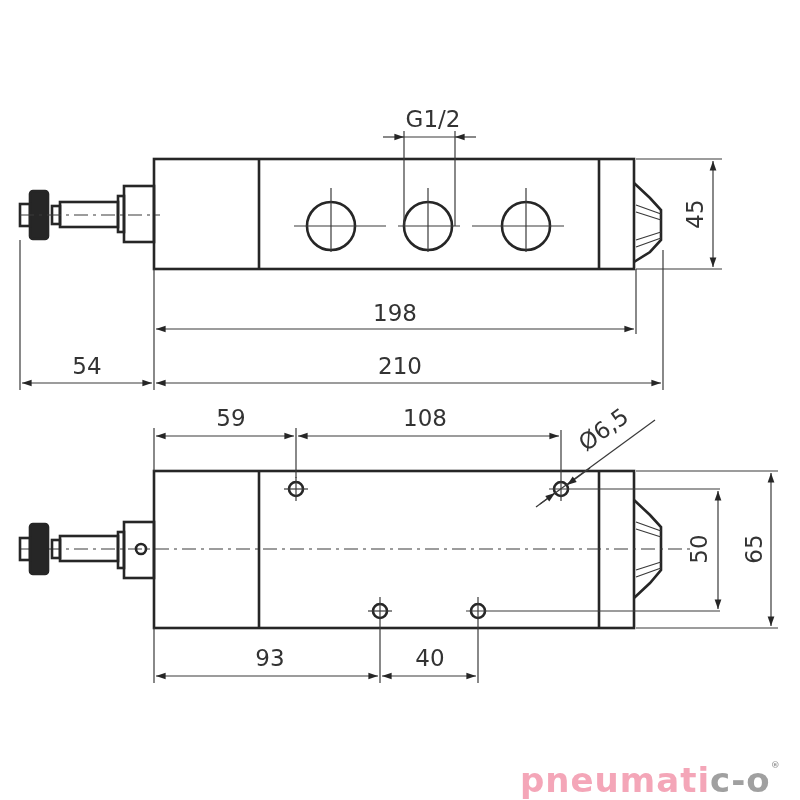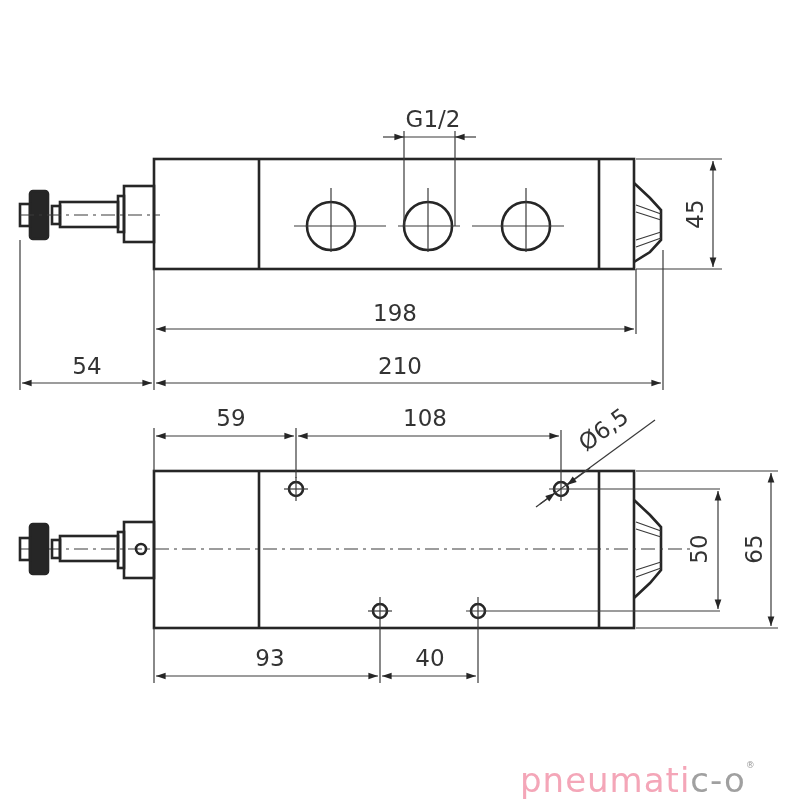--- a/index.html
+++ b/index.html
@@ -3,21 +3,21 @@
 <meta charset="utf-8">
 <style>
   html, body { margin:0; padding:0; background:#ffffff; }
   body { width:800px; height:800px; position:relative; overflow:hidden; font-family:"DejaVu Sans", sans-serif; }
   svg { position:absolute; left:0; top:0; }
   .o { stroke:#262626; stroke-width:2.6; fill:none; }
   .t { stroke:#3a3a3a; stroke-width:1.2; fill:none; }
   .c { stroke:#3a3a3a; stroke-width:1.1; fill:none; stroke-dasharray:14 5 3 5; }
   .dim { font-family:"DejaVu Sans", sans-serif; font-size:23px; fill:#333; }
   .ah { fill:#262626; }
-  #logo { position:absolute; left:520px; top:760px; font-family:"DejaVu Sans", sans-serif; font-weight:normal; font-size:34px; letter-spacing:1px; color:#f4a6b8; }
+  #logo { position:absolute; left:520px; top:760px; font-family:"DejaVu Sans", sans-serif; font-weight:bold; font-size:34px; letter-spacing:1px; color:#f4a6b8; }
   #logo .co { color:#a0a0a0; }
   #logo sup { font-size:9px; color:#999; vertical-align:top; }
 </style>
 </head>
 <body>
 
 <svg width="800" height="800" viewBox="0 0 800 800">
   <defs>
     <marker id="arr" viewBox="0 0 10 10" refX="10" refY="5" markerWidth="12" markerHeight="8" orient="auto-start-reverse">
       <path d="M0,1.5 L10,5 L0,8.5 z" class="ah"></path>

